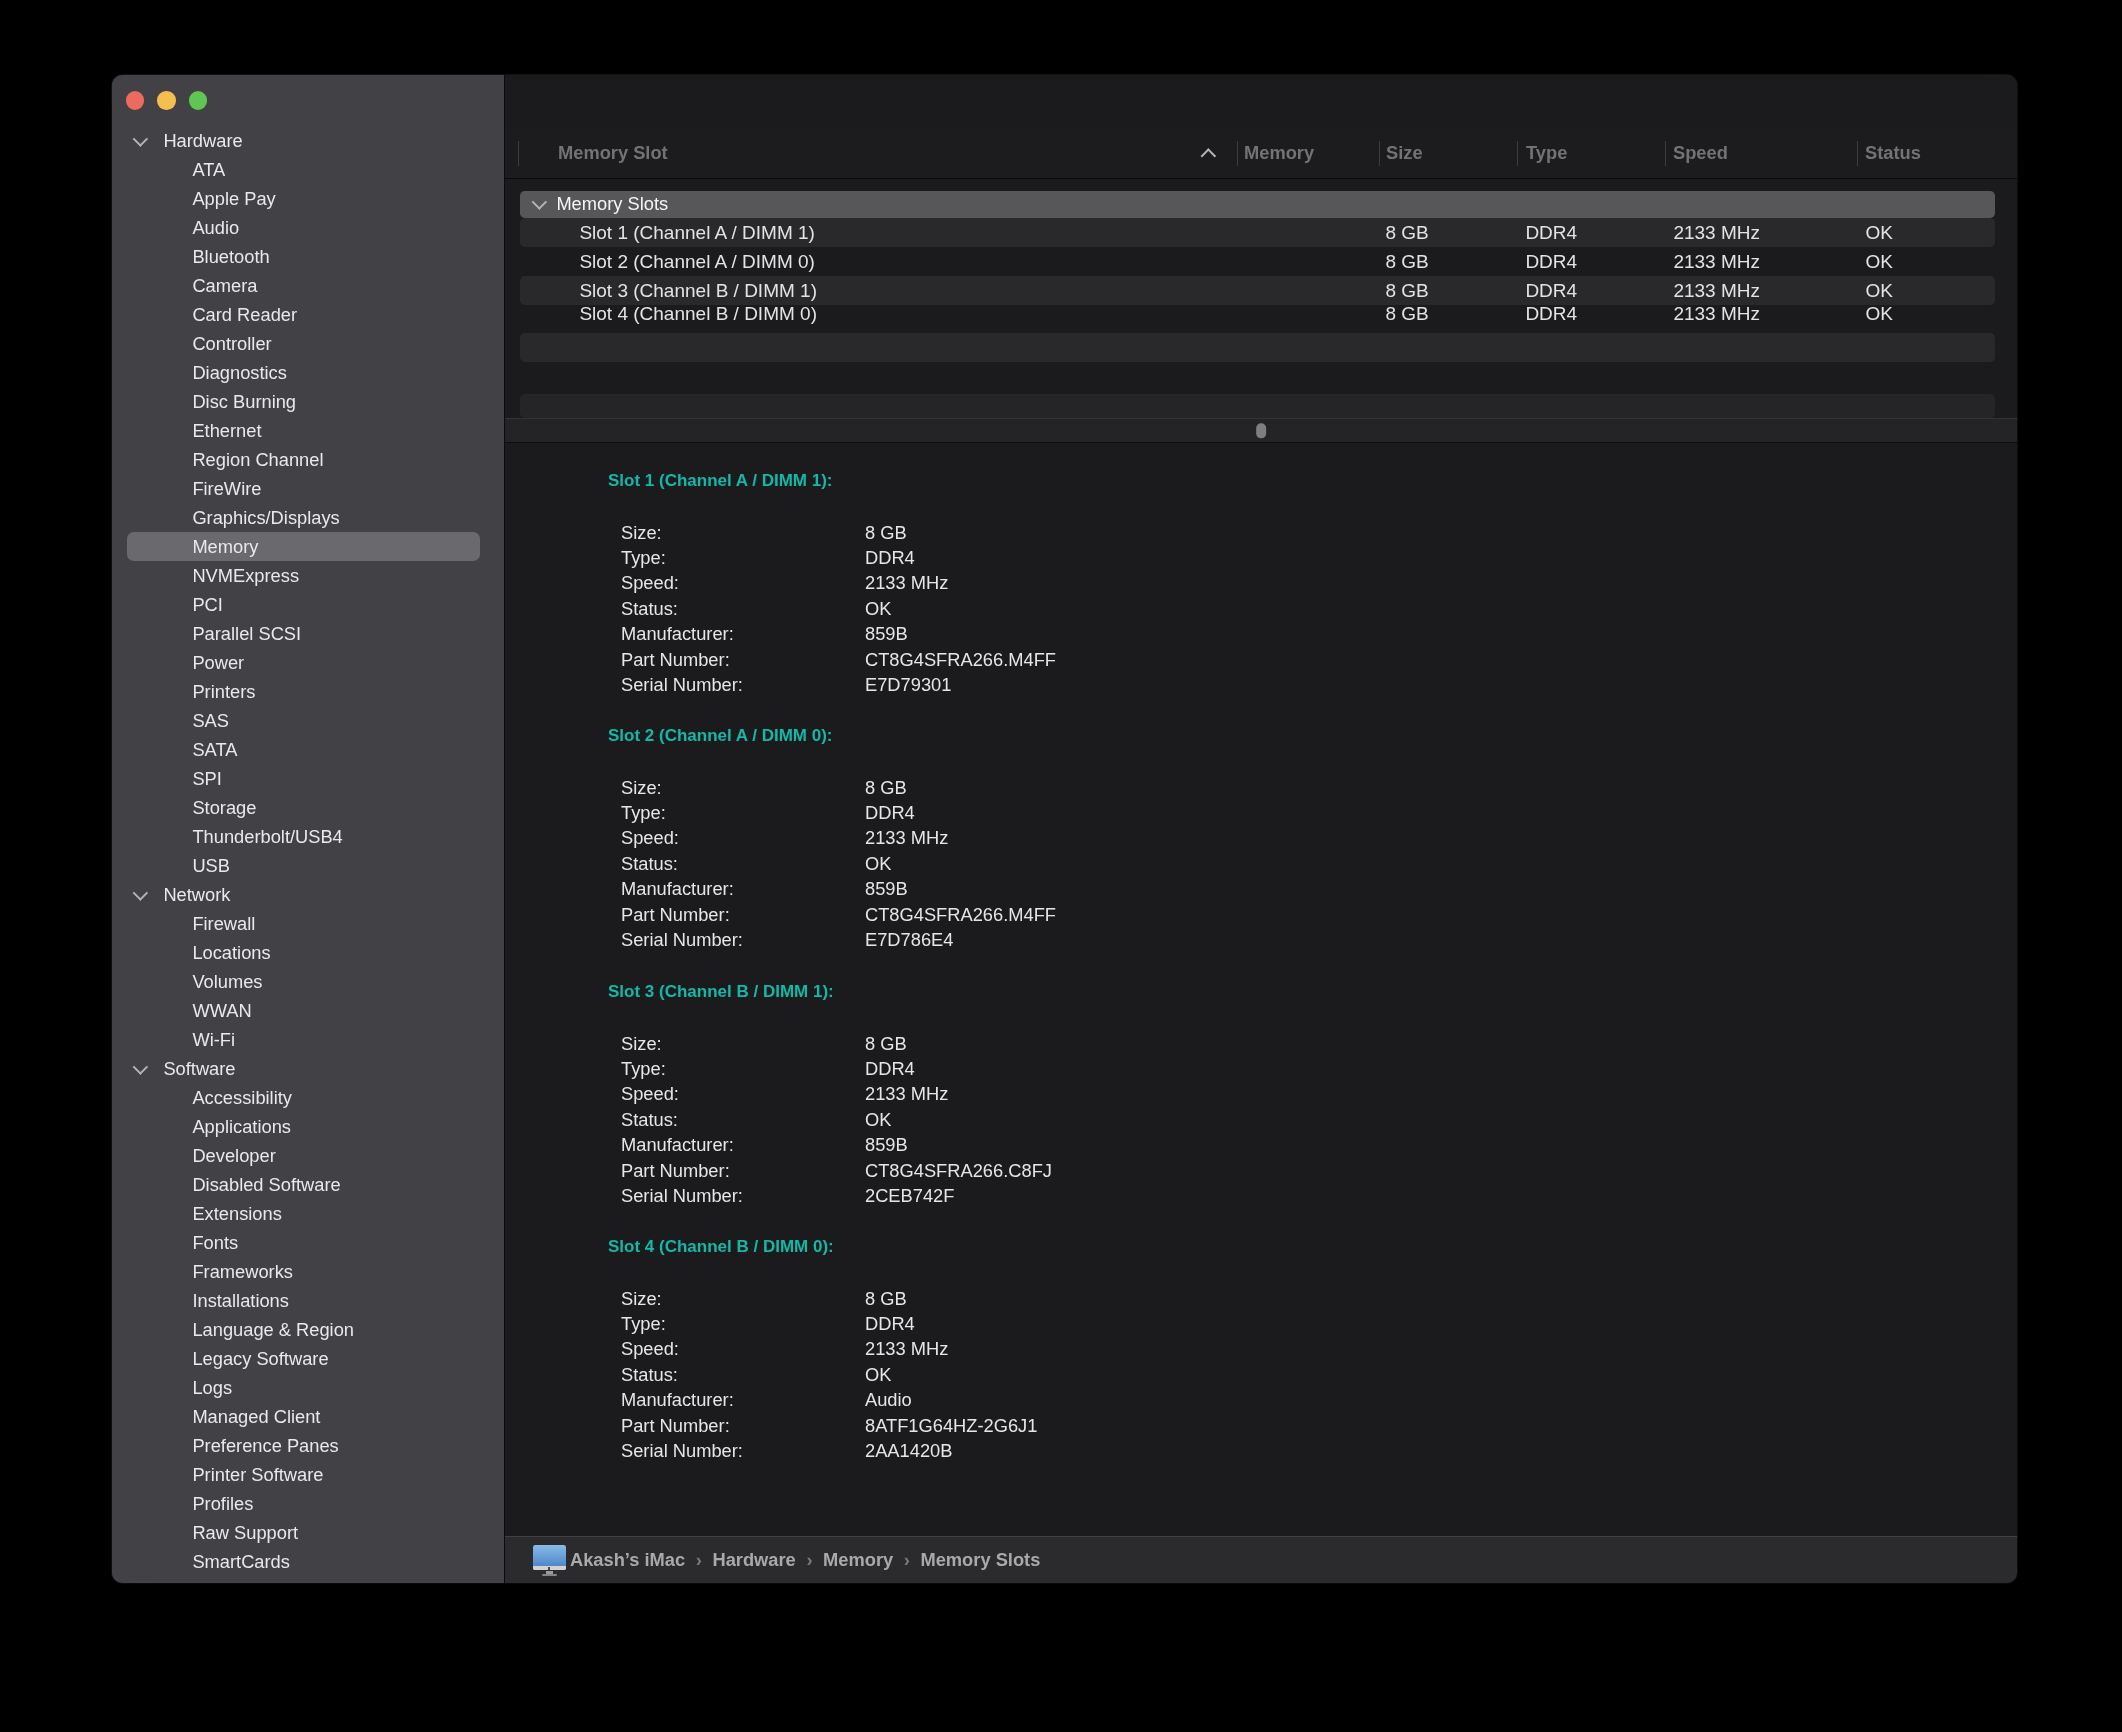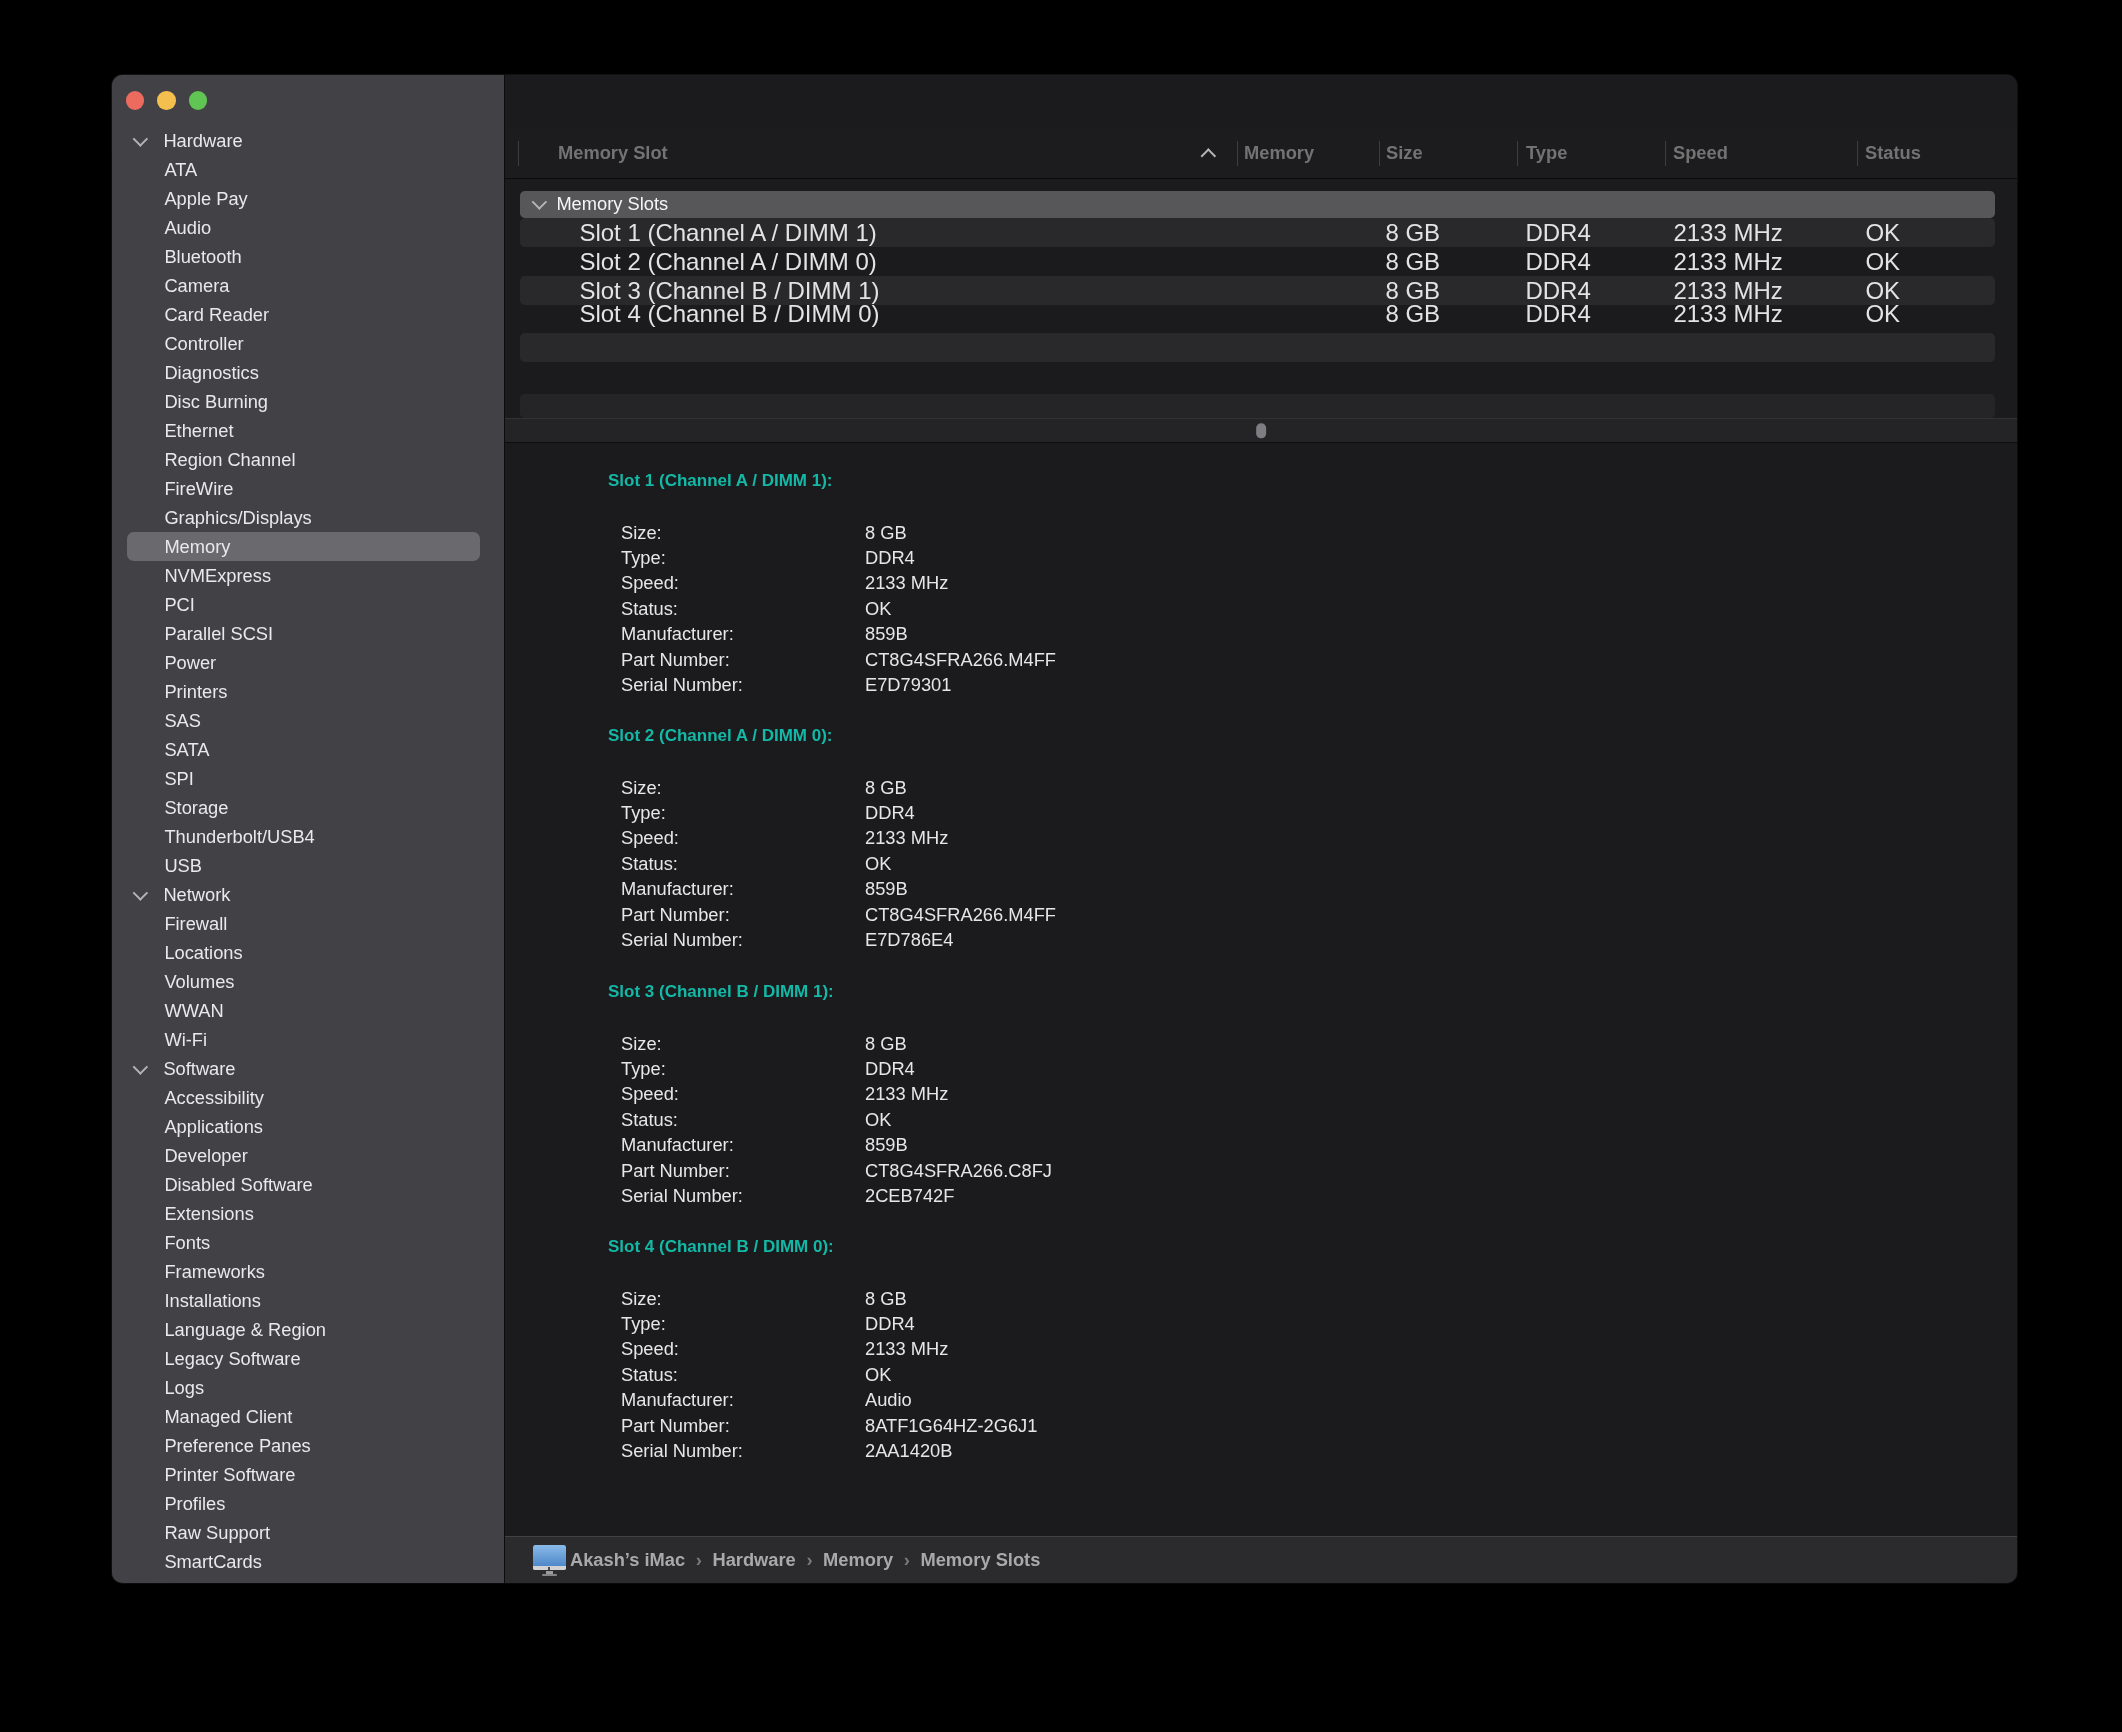--- a/index.html
+++ b/index.html
@@ -11,21 +11,21 @@
   
   .sidebar{position:absolute;left:0;top:0;width:392px;height:100%;background:#424246;}
   .lights{position:absolute;left:13.5px;top:16.4px;display:flex;gap:13.5px;}
   .light{width:18.3px;height:18.3px;border-radius:50%;}
   .nav{position:absolute;left:0;top:51px;right:0;bottom:0;overflow:hidden;}
   .side-row{position:relative;height:29px;display:flex;align-items:center;
             color:#e9e9eb;font-size:18.3px;margin:0 24px 0 15.4px;border-radius:6.8px;}
   .side-row.selected{background:#69696e;}
   .side-row .side-label{white-space:nowrap;}
   .side-row.group .side-label{margin-left:36px;}
-  .side-row.child .side-label{margin-left:37px;}
+  .side-row.child .side-label{margin-left:65px;}
   .side-chev{position:absolute;left:7.7px;top:50%;}
   
   .chev{display:inline-block;width:8.7px;height:8.7px;border-right:2.1px solid #b4b4b6;
         border-bottom:2.1px solid #b4b4b6;}
   .chev.down{transform:translateY(-70%) rotate(45deg);}
   .chev.up{transform:translateY(-20%) rotate(-135deg);}
   
   .main{position:absolute;left:392px;top:0;right:0;bottom:0;background:#1b1b1d;
         border-left:1px solid #0c0c0e;}
   .titlebar{position:absolute;left:0;top:0;right:0;height:52px;background:#3a3a3c;
@@ -38,21 +38,21 @@
   .hsep{position:absolute;top:12.6px;width:1px;height:25px;background:#3d3d40;}
   .sort{position:absolute;top:50%;}
   .tbody{position:absolute;left:0;top:104px;right:0;height:241px;}
   .group-row{position:absolute;left:15.4px;right:22px;top:11.6px;height:27px;background:#57575a;
              border-radius:4.8px;display:flex;align-items:center;color:#f5f5f7;font-size:18.3px;}
   .group-chev{position:absolute;left:13.5px;top:50%;}
   .group-label{margin-left:36px;}
   .trow{position:absolute;left:15.4px;right:22px;height:29px;border-radius:4.8px;}
   .trow.stripe{background:#29292c;}
   .tcell{position:absolute;top:0;height:100%;display:flex;align-items:center;
-         color:#e3e3e5;font-size:24px;white-space:nowrap;}
+         color:#e3e3e5;font-size:19px;white-space:nowrap;}
   .stripe-empty{position:absolute;left:15.4px;right:22px;border-radius:4.8px;}
   .splitter{position:absolute;left:0;right:0;top:343px;height:23px;background:#242427;
             border-top:1px solid #323235;border-bottom:1px solid #0e0e10;}
   .knob{position:absolute;left:50%;top:50%;transform:translate(-50%,-50%);
         width:9.7px;height:15.4px;border-radius:4.8px;background:#7e7e82;}
   .detail{position:absolute;left:0;top:368px;right:0;bottom:46px;background:#1b1b1d;overflow:hidden;}
   .section{position:absolute;left:0;right:0;}
   .sec-title{position:absolute;left:103px;top:0;color:#14b8a6;font-size:17px;font-weight:bold;white-space:nowrap;}
   .fields{position:absolute;left:116px;top:49px;}
   .frow{display:flex;height:25.4px;align-items:center;font-size:18.3px;color:#e6e6e8;}

